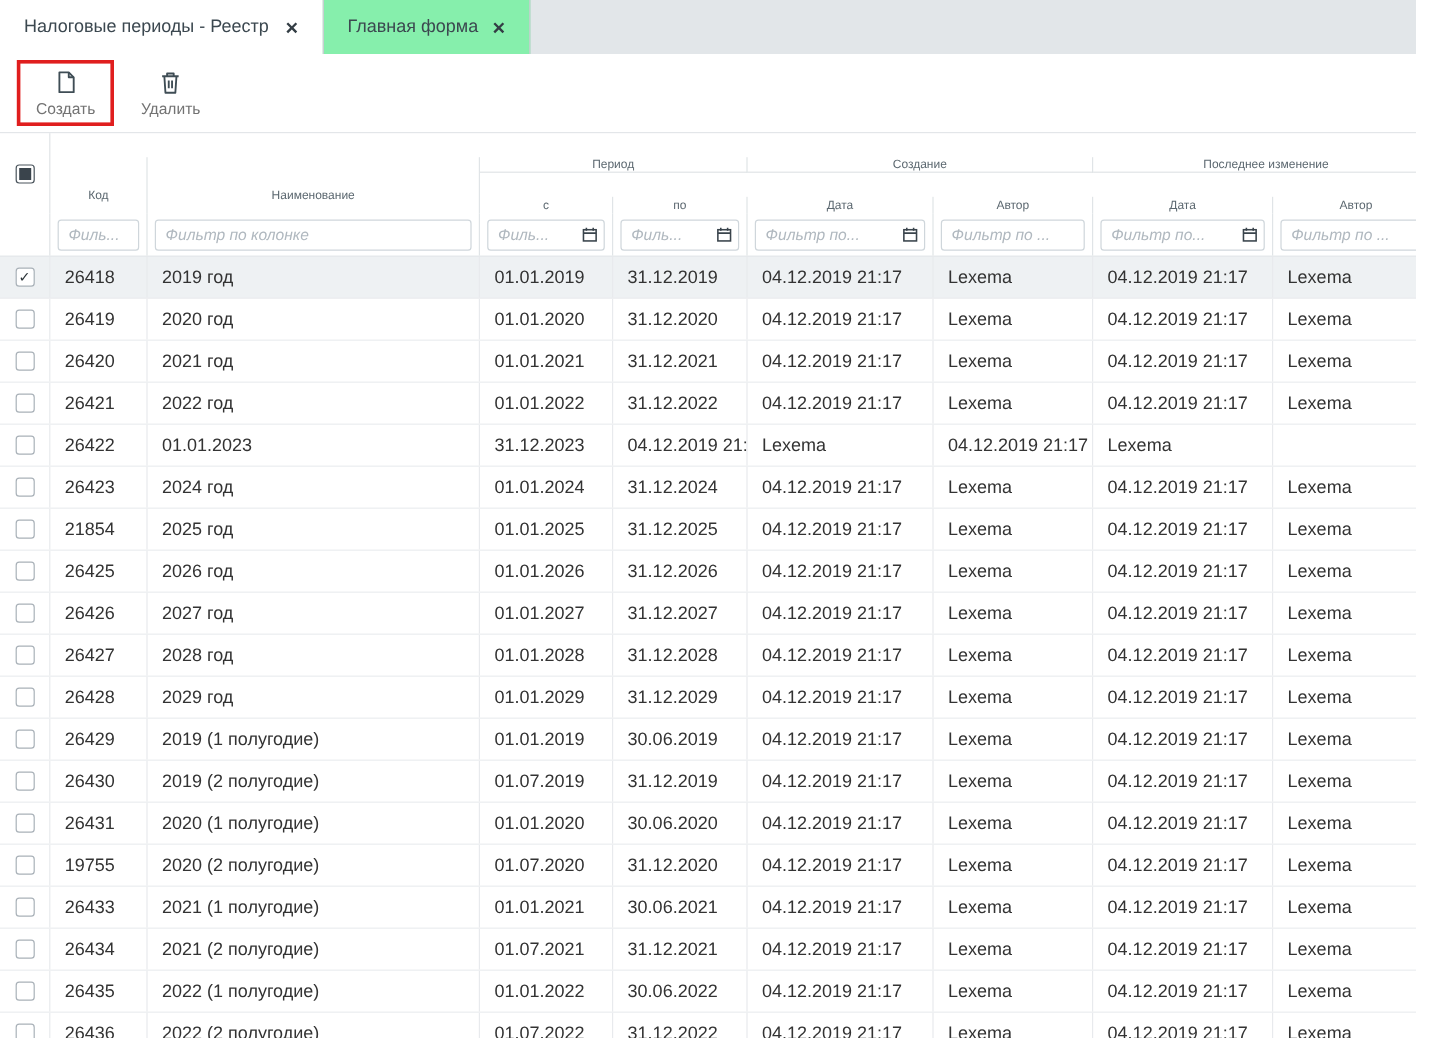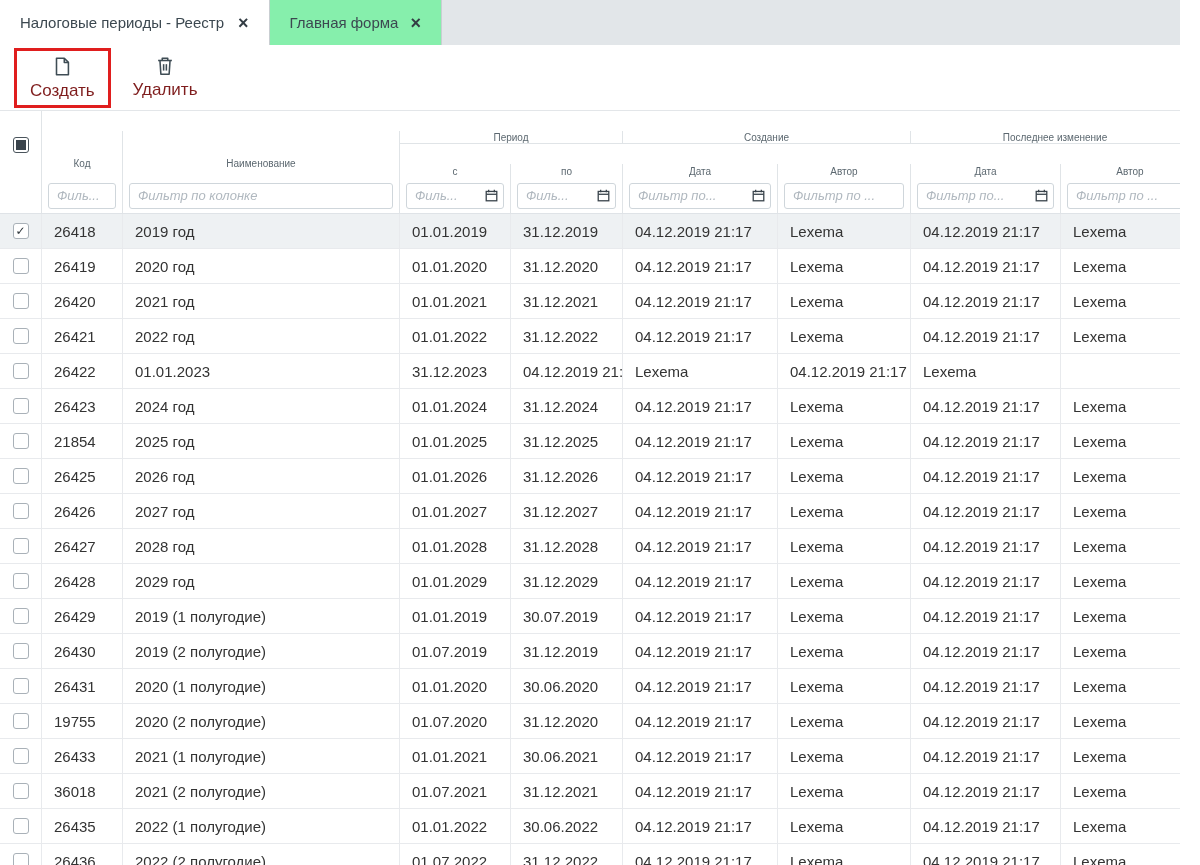--- a/index.html
+++ b/index.html
@@ -15,21 +15,21 @@
   
   .tabbar { height:45px; background:#e2e6e9; display:flex; align-items:stretch; }
   .tab { display:flex; align-items:center; gap:14px; padding:0 20px; font-size:15px; color:#3c4850; cursor:pointer; }
   .tab.active { background:#ffffff; }
   .tab.inactive { background:#86efac; border-left:1px solid #c9ced2; border-right:1px solid #c9ced2;gap:12px; }
   .tab-close { font-size:18px; font-weight:700; color:#333d44; line-height:1; }
 
   
   .toolbar { height:65px; background:#fff; display:flex; align-items:center; padding-left:14px; gap:14px; }
   .toolbtn { display:flex; flex-direction:column; align-items:center; gap:3px; background:none; border:none; font-family:inherit; cursor:pointer; padding:2px 8px; }
-  .toolbtn-label { font-size:17px; color:#7f1d1d; }
+  .toolbtn-label { font-size:13px; color:#737373; }
   .highlight { border:3px solid #e01e1e; padding:3px 5px 2px; }
 
   
   .thead { display:grid; grid-template-columns:var(--cols); grid-template-rows:33px 34px 35px;
            background:#fff; border-top:1px solid #e3e6e9; border-bottom:1px solid #dfe3e7; }
   .hcell { display:flex; align-items:center; justify-content:center; color:#5c6870; font-size:10px;
            border-right:1px solid #e0e4e7; white-space:nowrap; overflow:hidden;margin-top:20px; }
   .merged { grid-row:1/3; align-items:flex-end; padding-bottom:9px; }
   .cbhead { grid-column:1; grid-row:1/3; display:flex; align-items:center; justify-content:center; border-right:1px solid #e0e4e7; }
   .group { grid-row:1; border-bottom:1px solid #e0e4e7; }
@@ -321,21 +321,21 @@
           <div class="cell">04.12.2019 21:17</div>
           <div class="cell">Lexema</div>
         </div>
         <div class="trow">
           <div class="cell cb-cell">
             <span class="checkbox"></span>
           </div>
           <div class="cell">26429</div>
           <div class="cell">2019 (1 полугодие)</div>
           <div class="cell">01.01.2019</div>
-          <div class="cell">30.07.2019</div>
+          <div class="cell">30.06.2019</div>
           <div class="cell">04.12.2019 21:17</div>
           <div class="cell">Lexema</div>
           <div class="cell">04.12.2019 21:17</div>
           <div class="cell">Lexema</div>
         </div>
         <div class="trow">
           <div class="cell cb-cell">
             <span class="checkbox"></span>
           </div>
           <div class="cell">26430</div>
@@ -383,21 +383,21 @@
           <div class="cell">30.06.2021</div>
           <div class="cell">04.12.2019 21:17</div>
           <div class="cell">Lexema</div>
           <div class="cell">04.12.2019 21:17</div>
           <div class="cell">Lexema</div>
         </div>
         <div class="trow">
           <div class="cell cb-cell">
             <span class="checkbox"></span>
           </div>
-          <div class="cell">36018</div>
+          <div class="cell">26434</div>
           <div class="cell">2021 (2 полугодие)</div>
           <div class="cell">01.07.2021</div>
           <div class="cell">31.12.2021</div>
           <div class="cell">04.12.2019 21:17</div>
           <div class="cell">Lexema</div>
           <div class="cell">04.12.2019 21:17</div>
           <div class="cell">Lexema</div>
         </div>
         <div class="trow">
           <div class="cell cb-cell">

